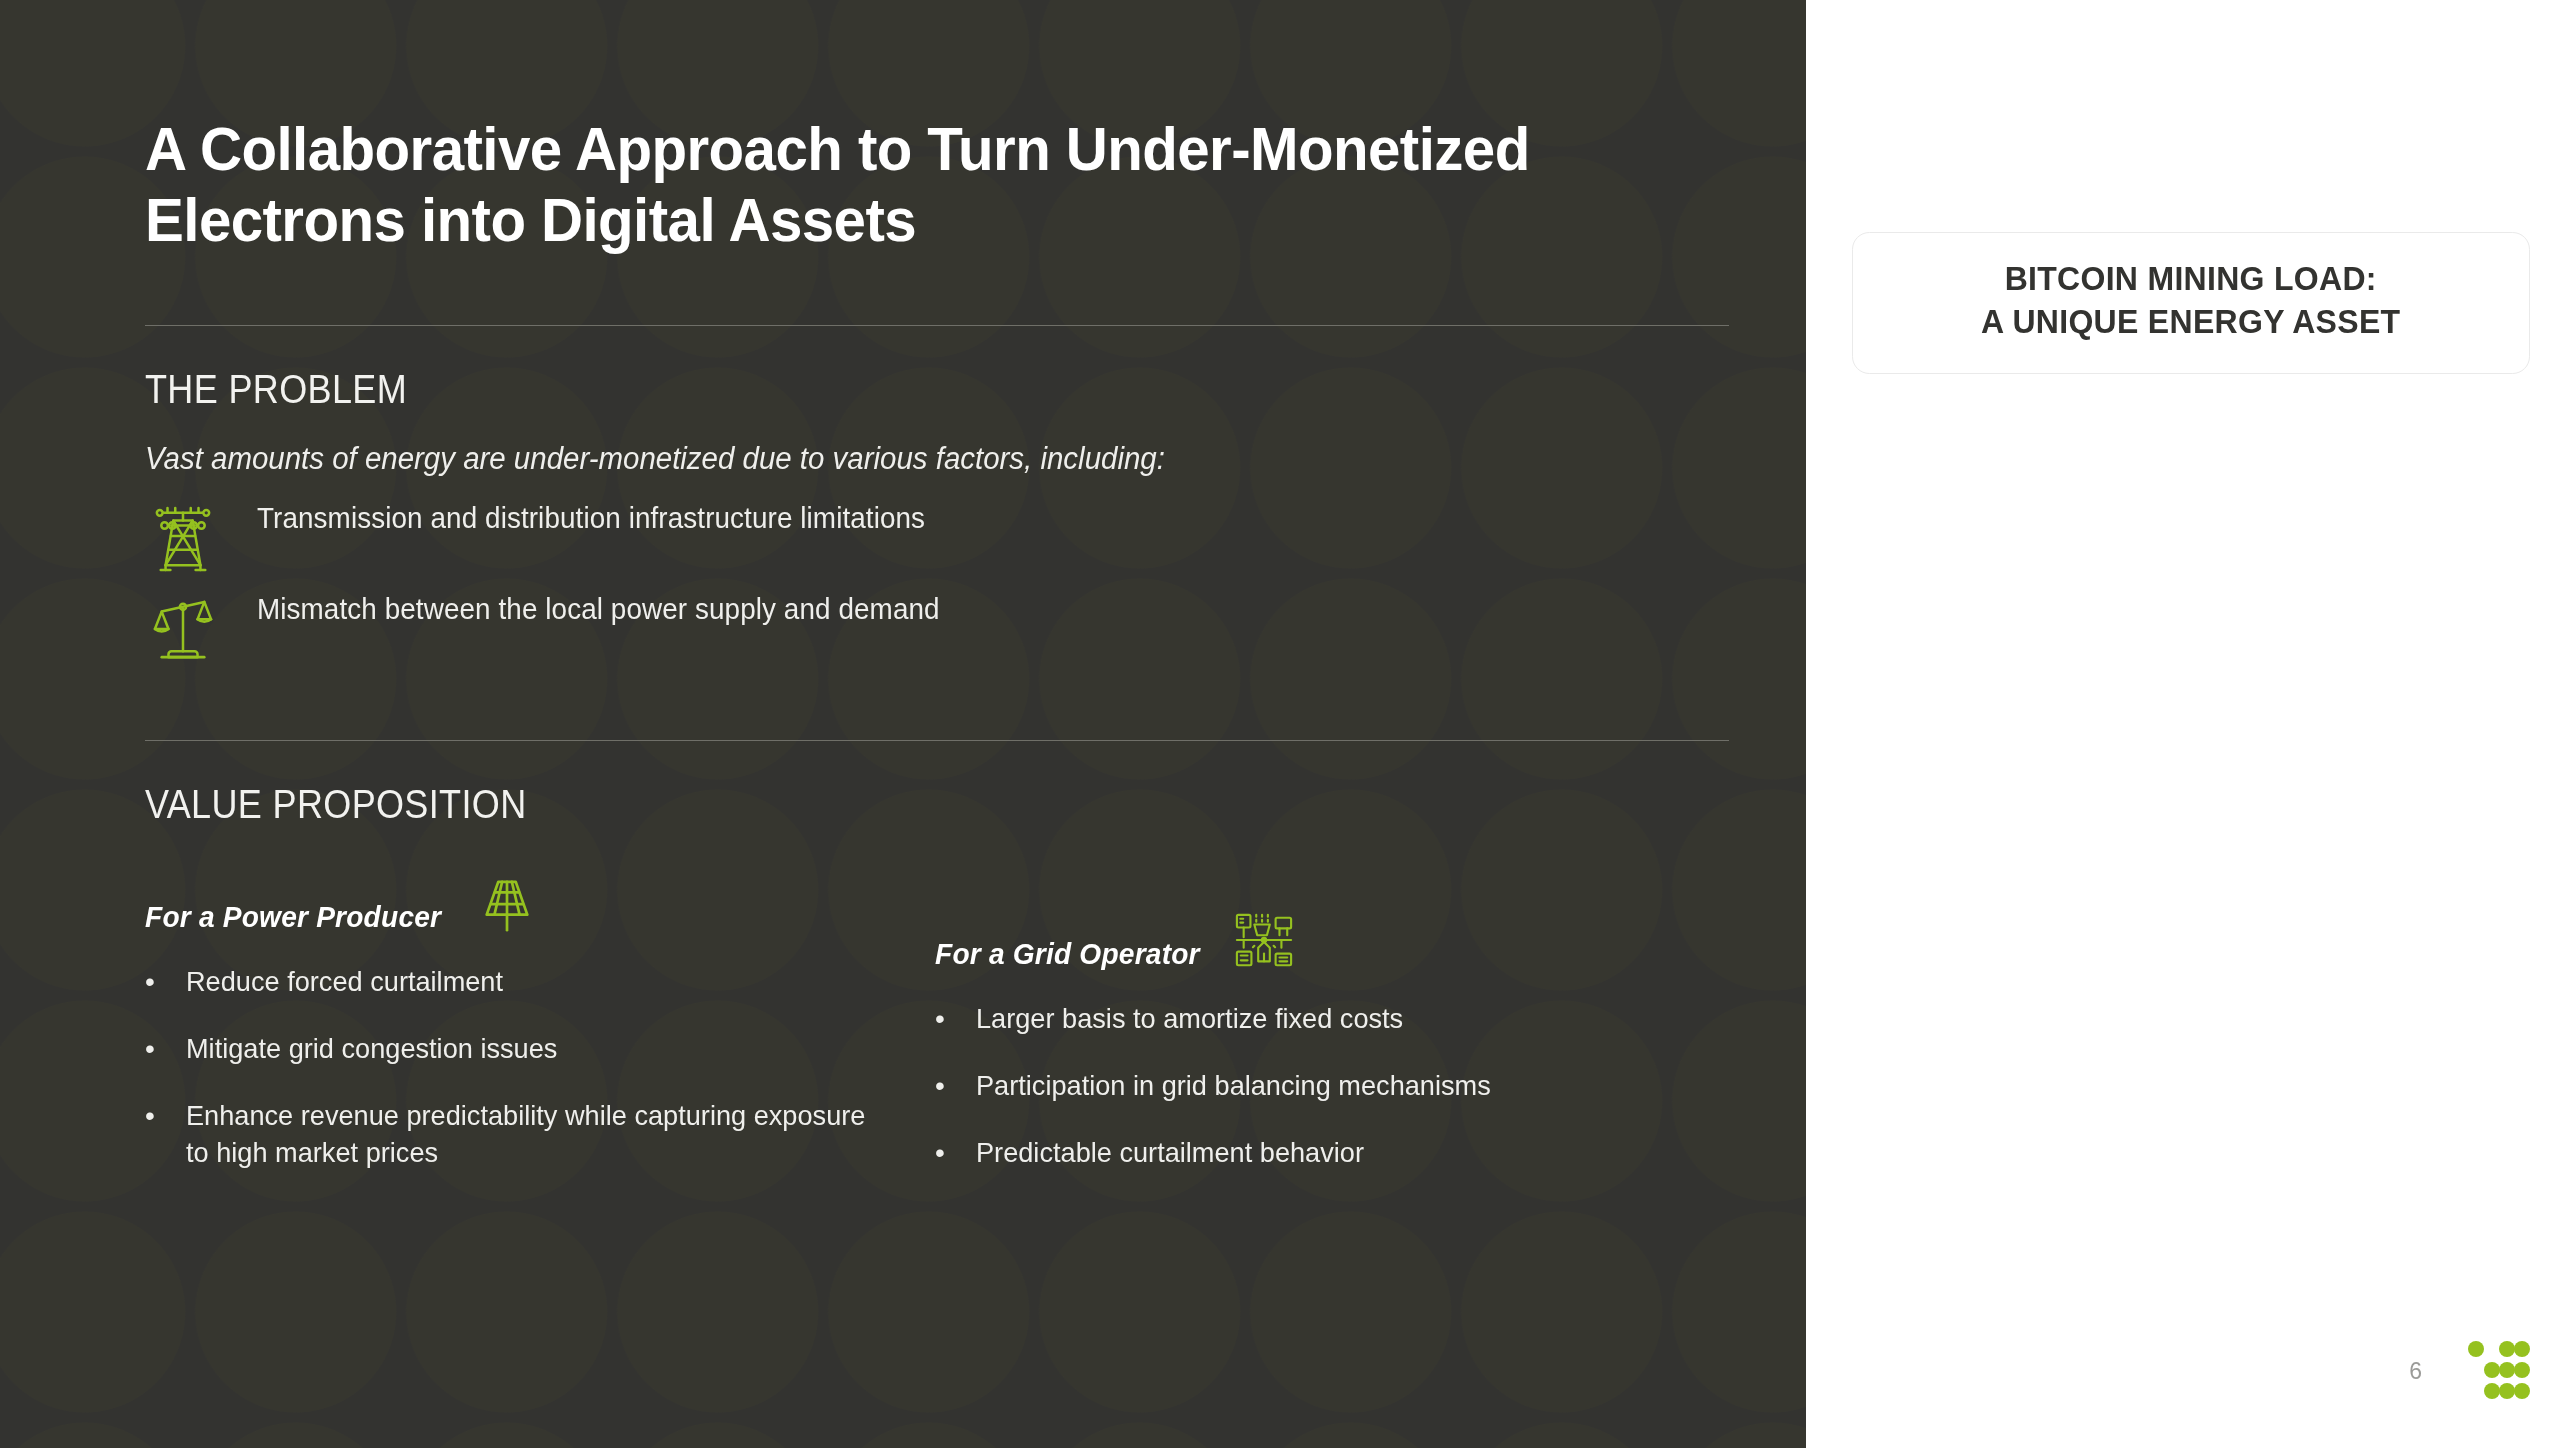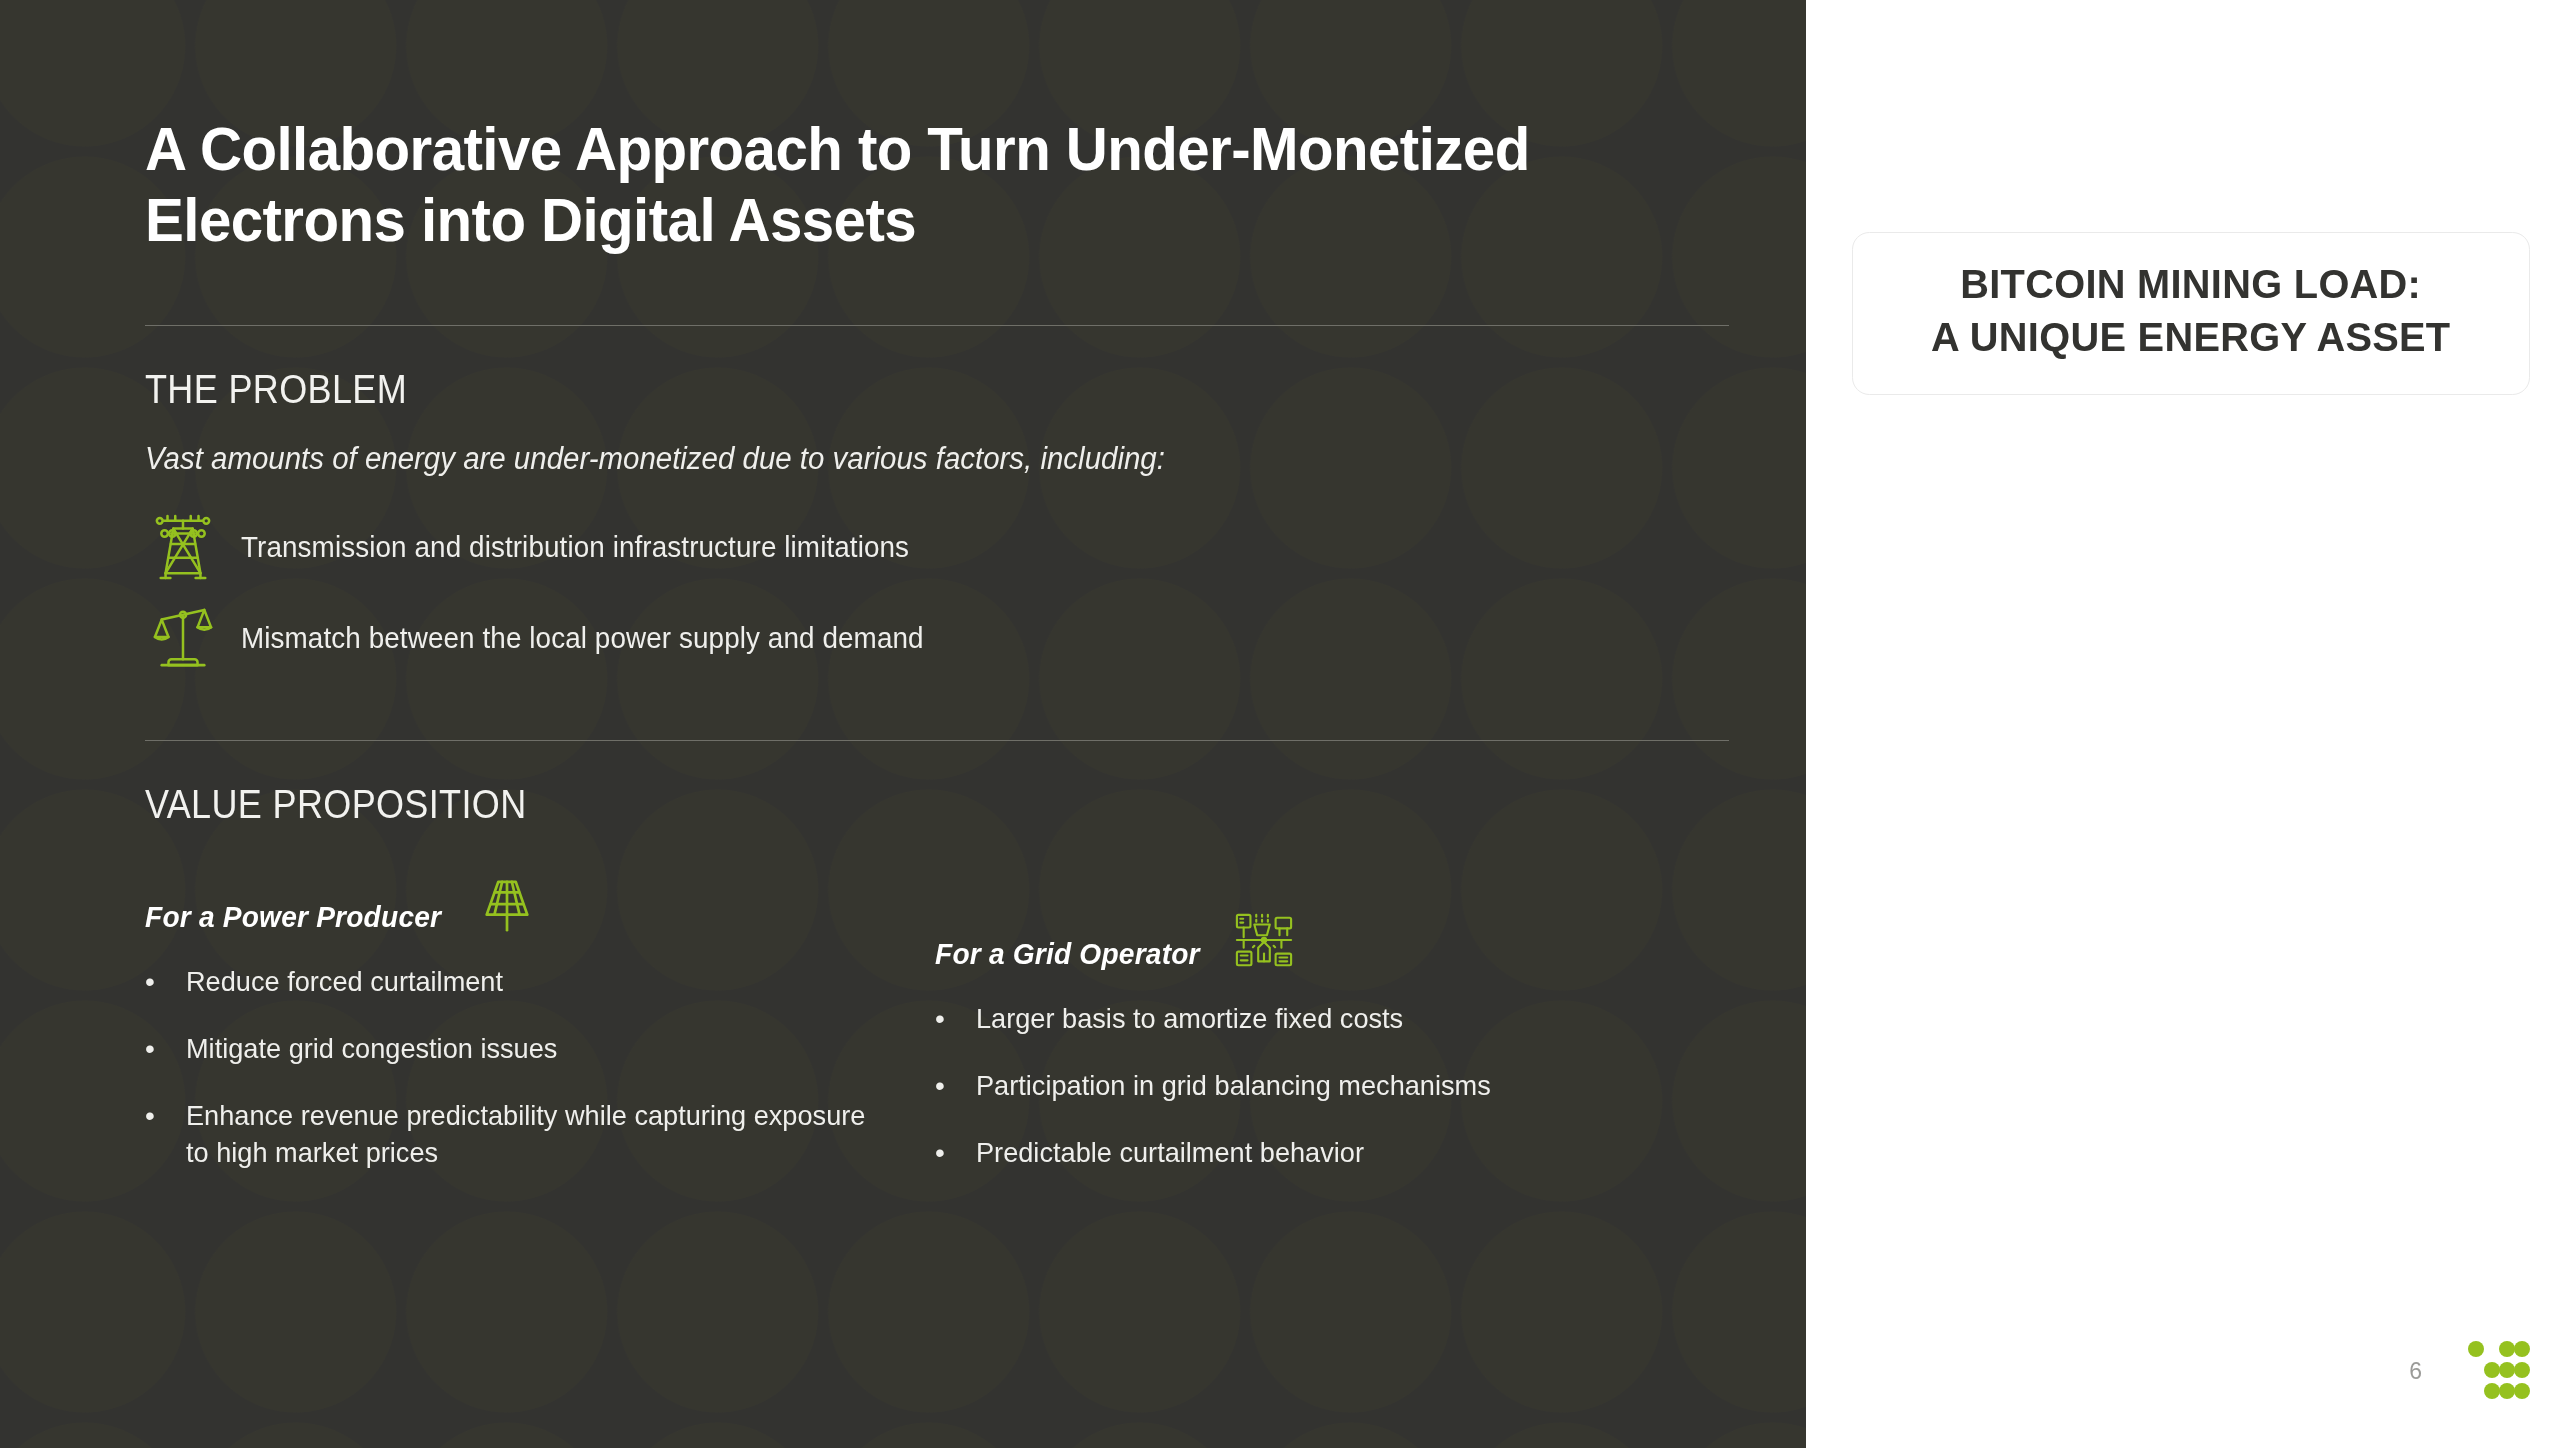--- a/index.html
+++ b/index.html
@@ -71,22 +71,23 @@
     font-style:italic;
     font-weight:400;
     margin-top:29px;
     letter-spacing:0px;
     transform:scaleX(0.95);
     transform-origin:left center;
   }
 
   .problem-list { margin-top:25px; }
   .problem-row {
-    display:flex; align-items:center;
+    display:flex; align-items:flex-start;
     height:91px;
+    gap:16px;
   }
   .problem-icon {
     width:75px; height:75px;
     flex:0 0 75px;
     display:flex; align-items:center; justify-content:center;
     margin-right:21px;
   }
   .problem-text {
     color:#efefec;
     font-size:29px;
@@ -155,21 +156,21 @@
     flex:0 0 770px;
     background:#ffffff;
     padding:232px 46px 0 46px;
   }
   .asset-box {
     border:1.9px solid #eaeaea;
     border-radius:17.4px;
     padding:25px 19.3px 29px 19.3px;
     text-align:center;
     color:#333330;
-    font-size:41px;
+    font-size:33px;
     font-weight:bold;
     line-height:1.30;
     letter-spacing:0.3px;
   }
   .asset-box .ln { display:block; transform:scaleX(0.97); }
 
   .benefit-list { margin-top:9.7px; }
   .benefit {
     text-align:center;
     color:#333330;

